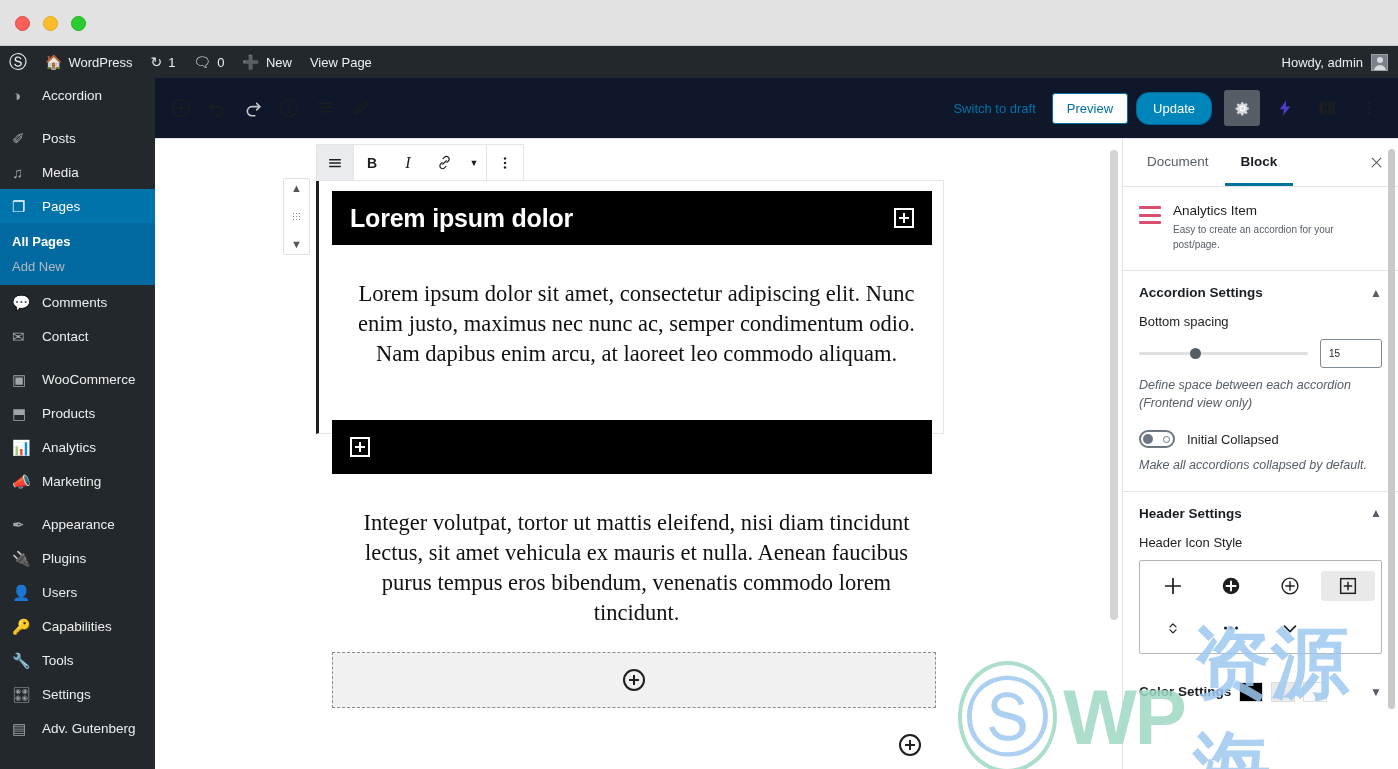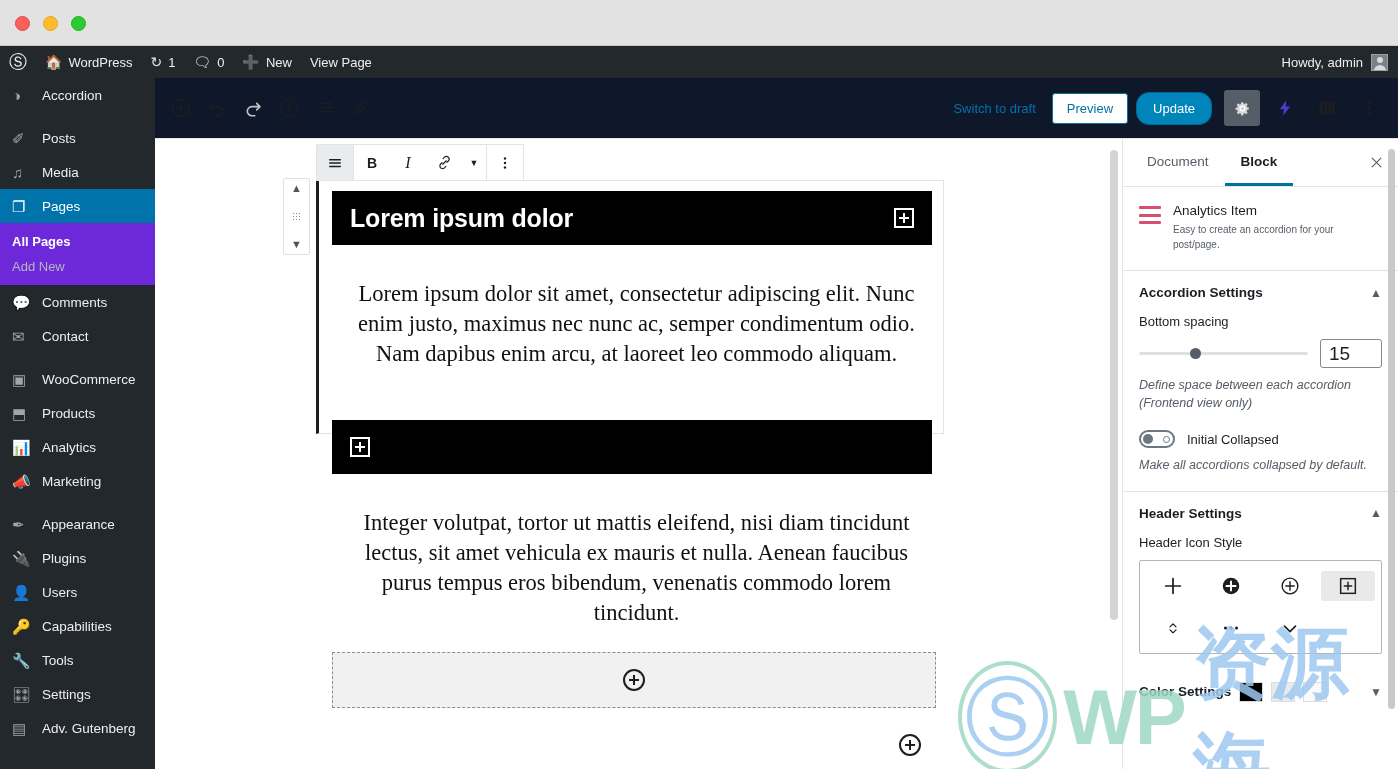--- a/index.html
+++ b/index.html
@@ -62,21 +62,21 @@
     width: 22px; margin-right: 8px; font-size: 15px;
     color: #a0a5aa; text-align: left; line-height: 1;
   }
   .menu-item.current { background: #0073aa; color: #fff; }
   .menu-item.current .mi-icon { color: #fff; }
   .menu-item.current::after {
     content: ""; position: absolute; right: -8px; top: 50%; transform: translateY(-50%);
     border-top: 8px solid transparent; border-bottom: 8px solid transparent;
     border-left: 8px solid #0073aa;
   }
-  .submenu { background: #6d28d9; padding: 6px 0 6px 0; }
+  .submenu { background: #0369a1; padding: 6px 0 6px 0; }
   .submenu .sub-item {
     padding: 5px 0 5px 12px; font-size: 13px; color: #b4b9be; cursor: pointer;
   }
   .submenu .sub-item.active { color: #fff; font-weight: bold; }
   .menu-sep { height: 9px; }
 
   
   #editor-header {
     position: absolute; left: 155px; top: 78px; width: 1243px; height: 61px;
     background: #0f172a; border-bottom: 1px solid #e2e4e7;
@@ -233,21 +233,21 @@
   .range-row { display: flex; align-items: center; gap: 12px; }
   .range-track {
     flex: 1; height: 3px; background: #e0e0e0; border-radius: 2px; position: relative; cursor: pointer;
   }
   .range-thumb {
     position: absolute; top: -4px; left: 30%; width: 11px; height: 11px;
     border-radius: 50%; background: #555d66; cursor: grab;
   }
   .num-input {
     width: 62px; height: 29px; border: 1px solid #7e8993; border-radius: 3px;
-    font-size: 19px; padding: 0 8px; color: #1e1e1e; font-family: "Liberation Sans", sans-serif;
+    font-size: 10px; padding: 0 8px; color: #1e1e1e; font-family: "Liberation Sans", sans-serif;
     background: #fff;
   }
   .help-italic {
     font-size: 12.5px; color: #555d66; font-style: italic; line-height: 1.4; margin-top: 9px;
   }
 
   .toggle-row { display: flex; align-items: center; gap: 12px; margin-top: 4px; }
   .toggle {
     width: 36px; height: 18px; border-radius: 9px; background: #fff;
     border: 2px solid #6c7781; position: relative; cursor: pointer; flex: none;

